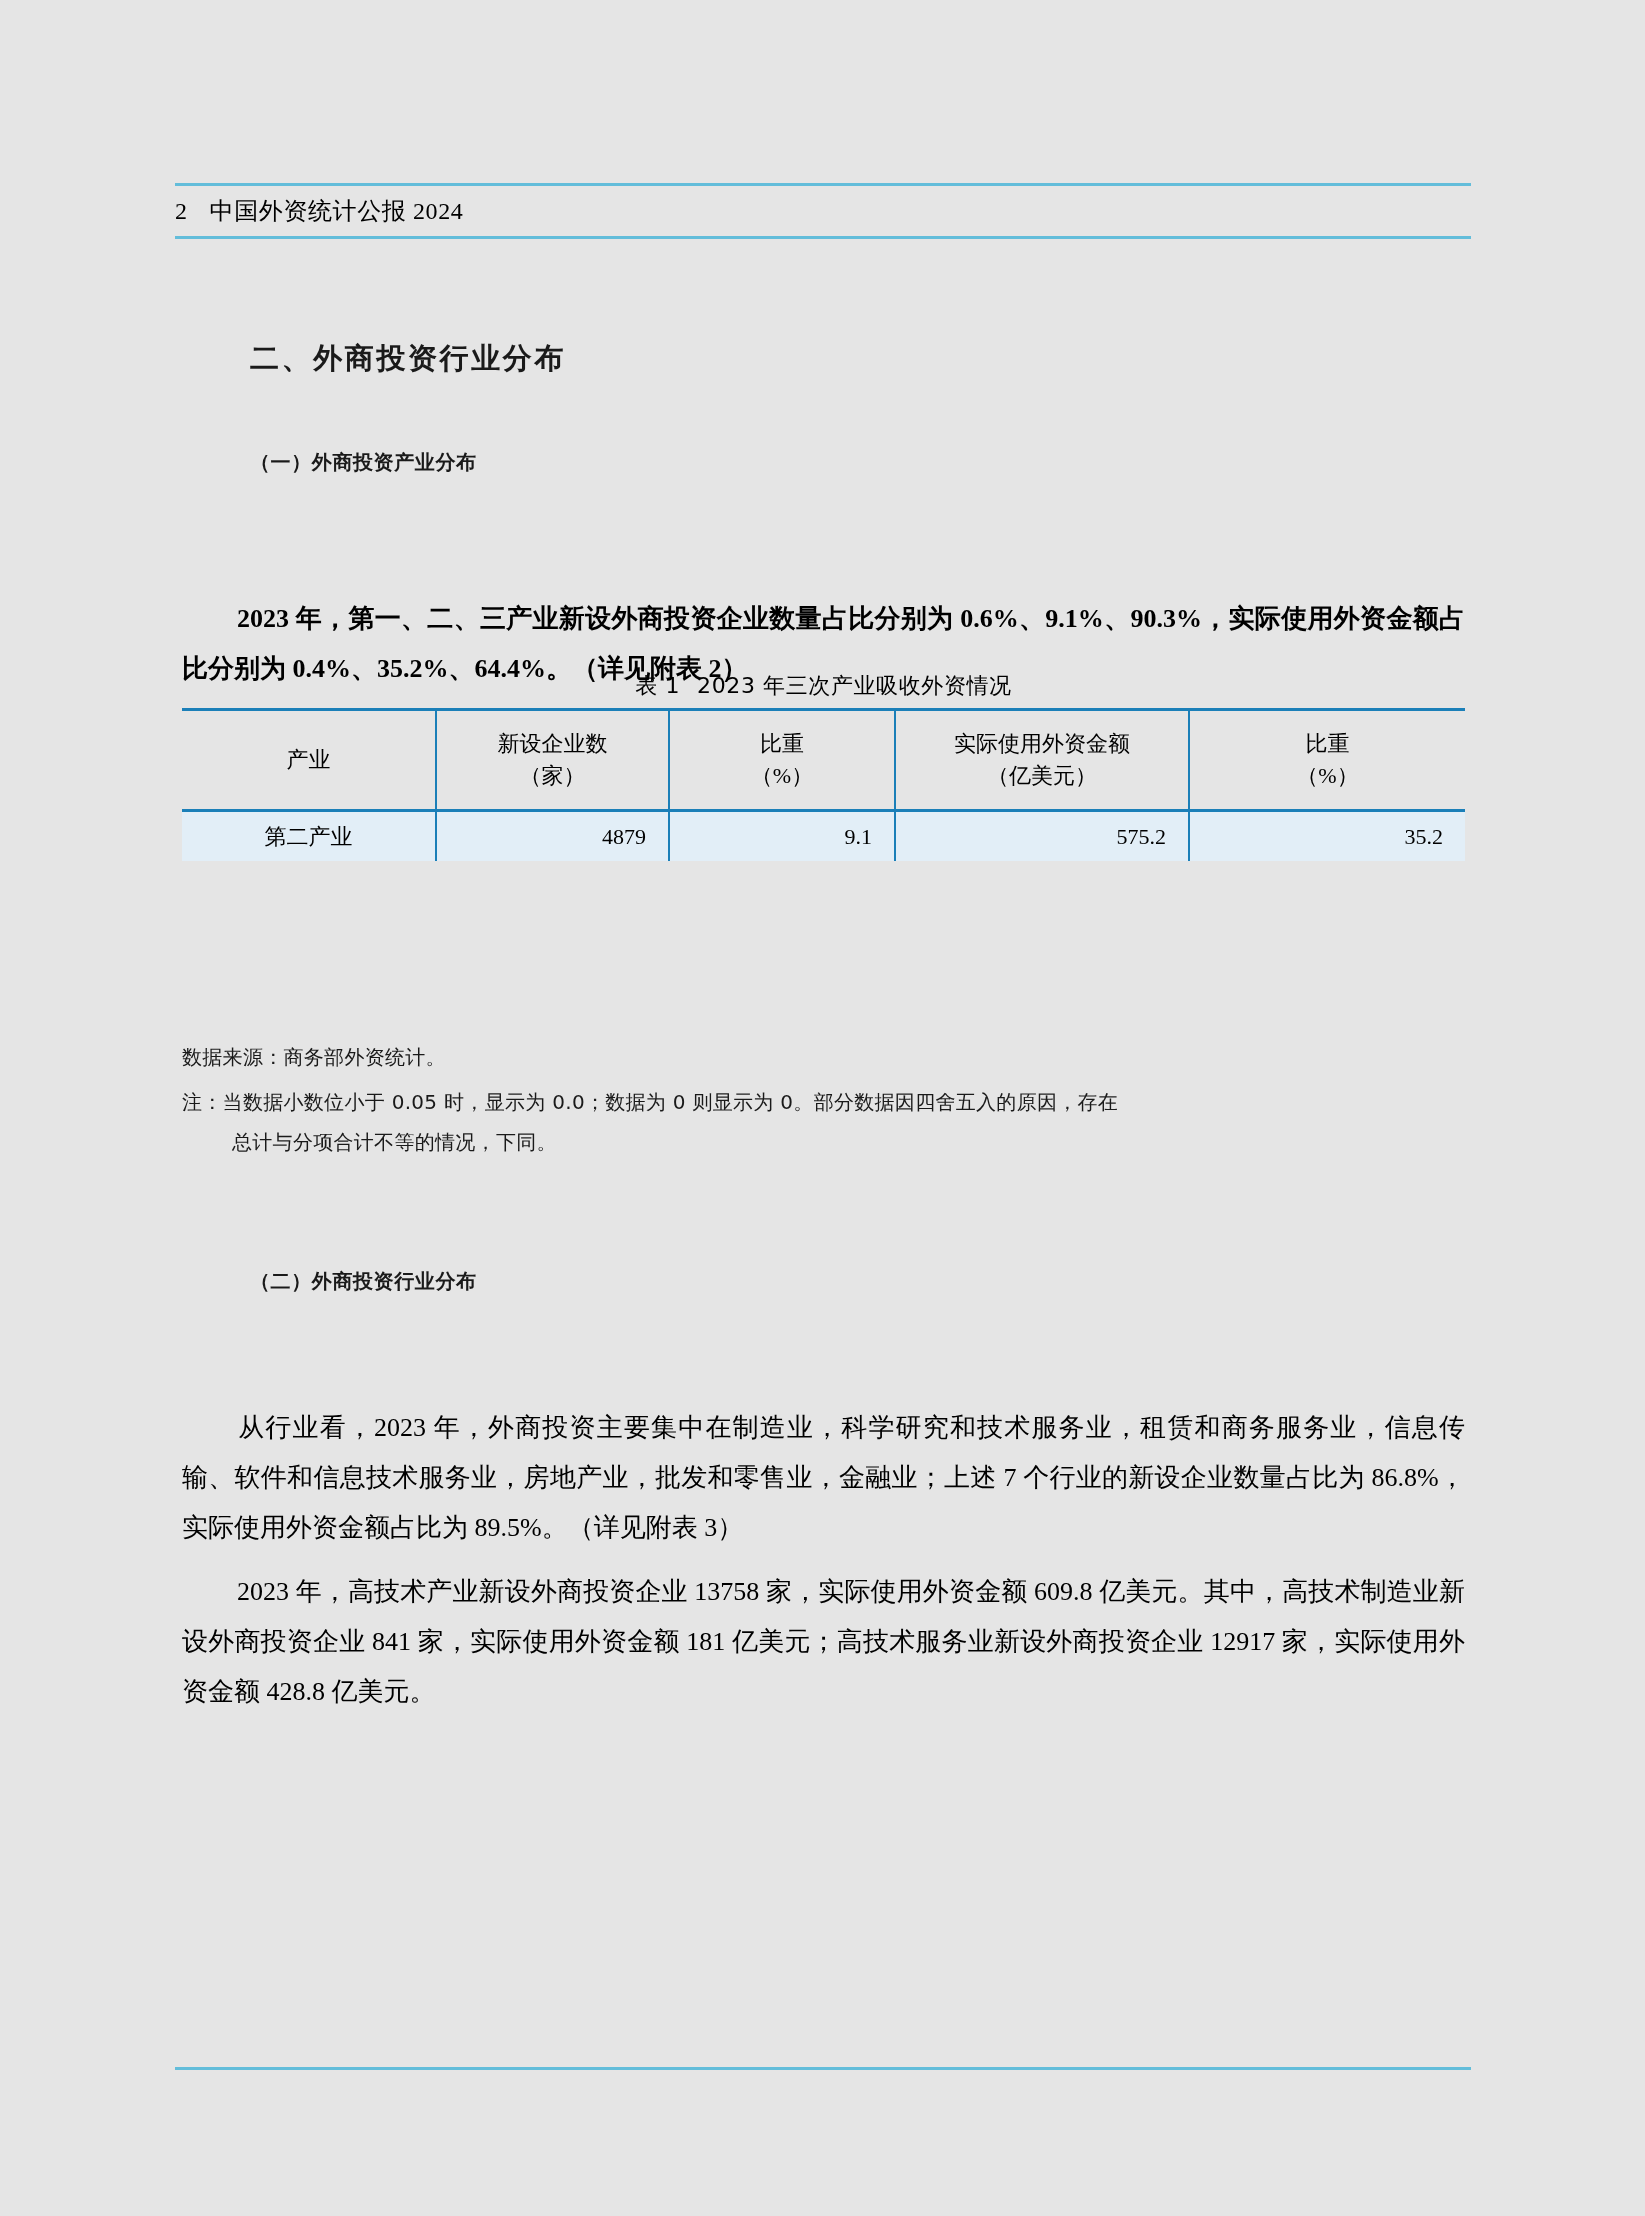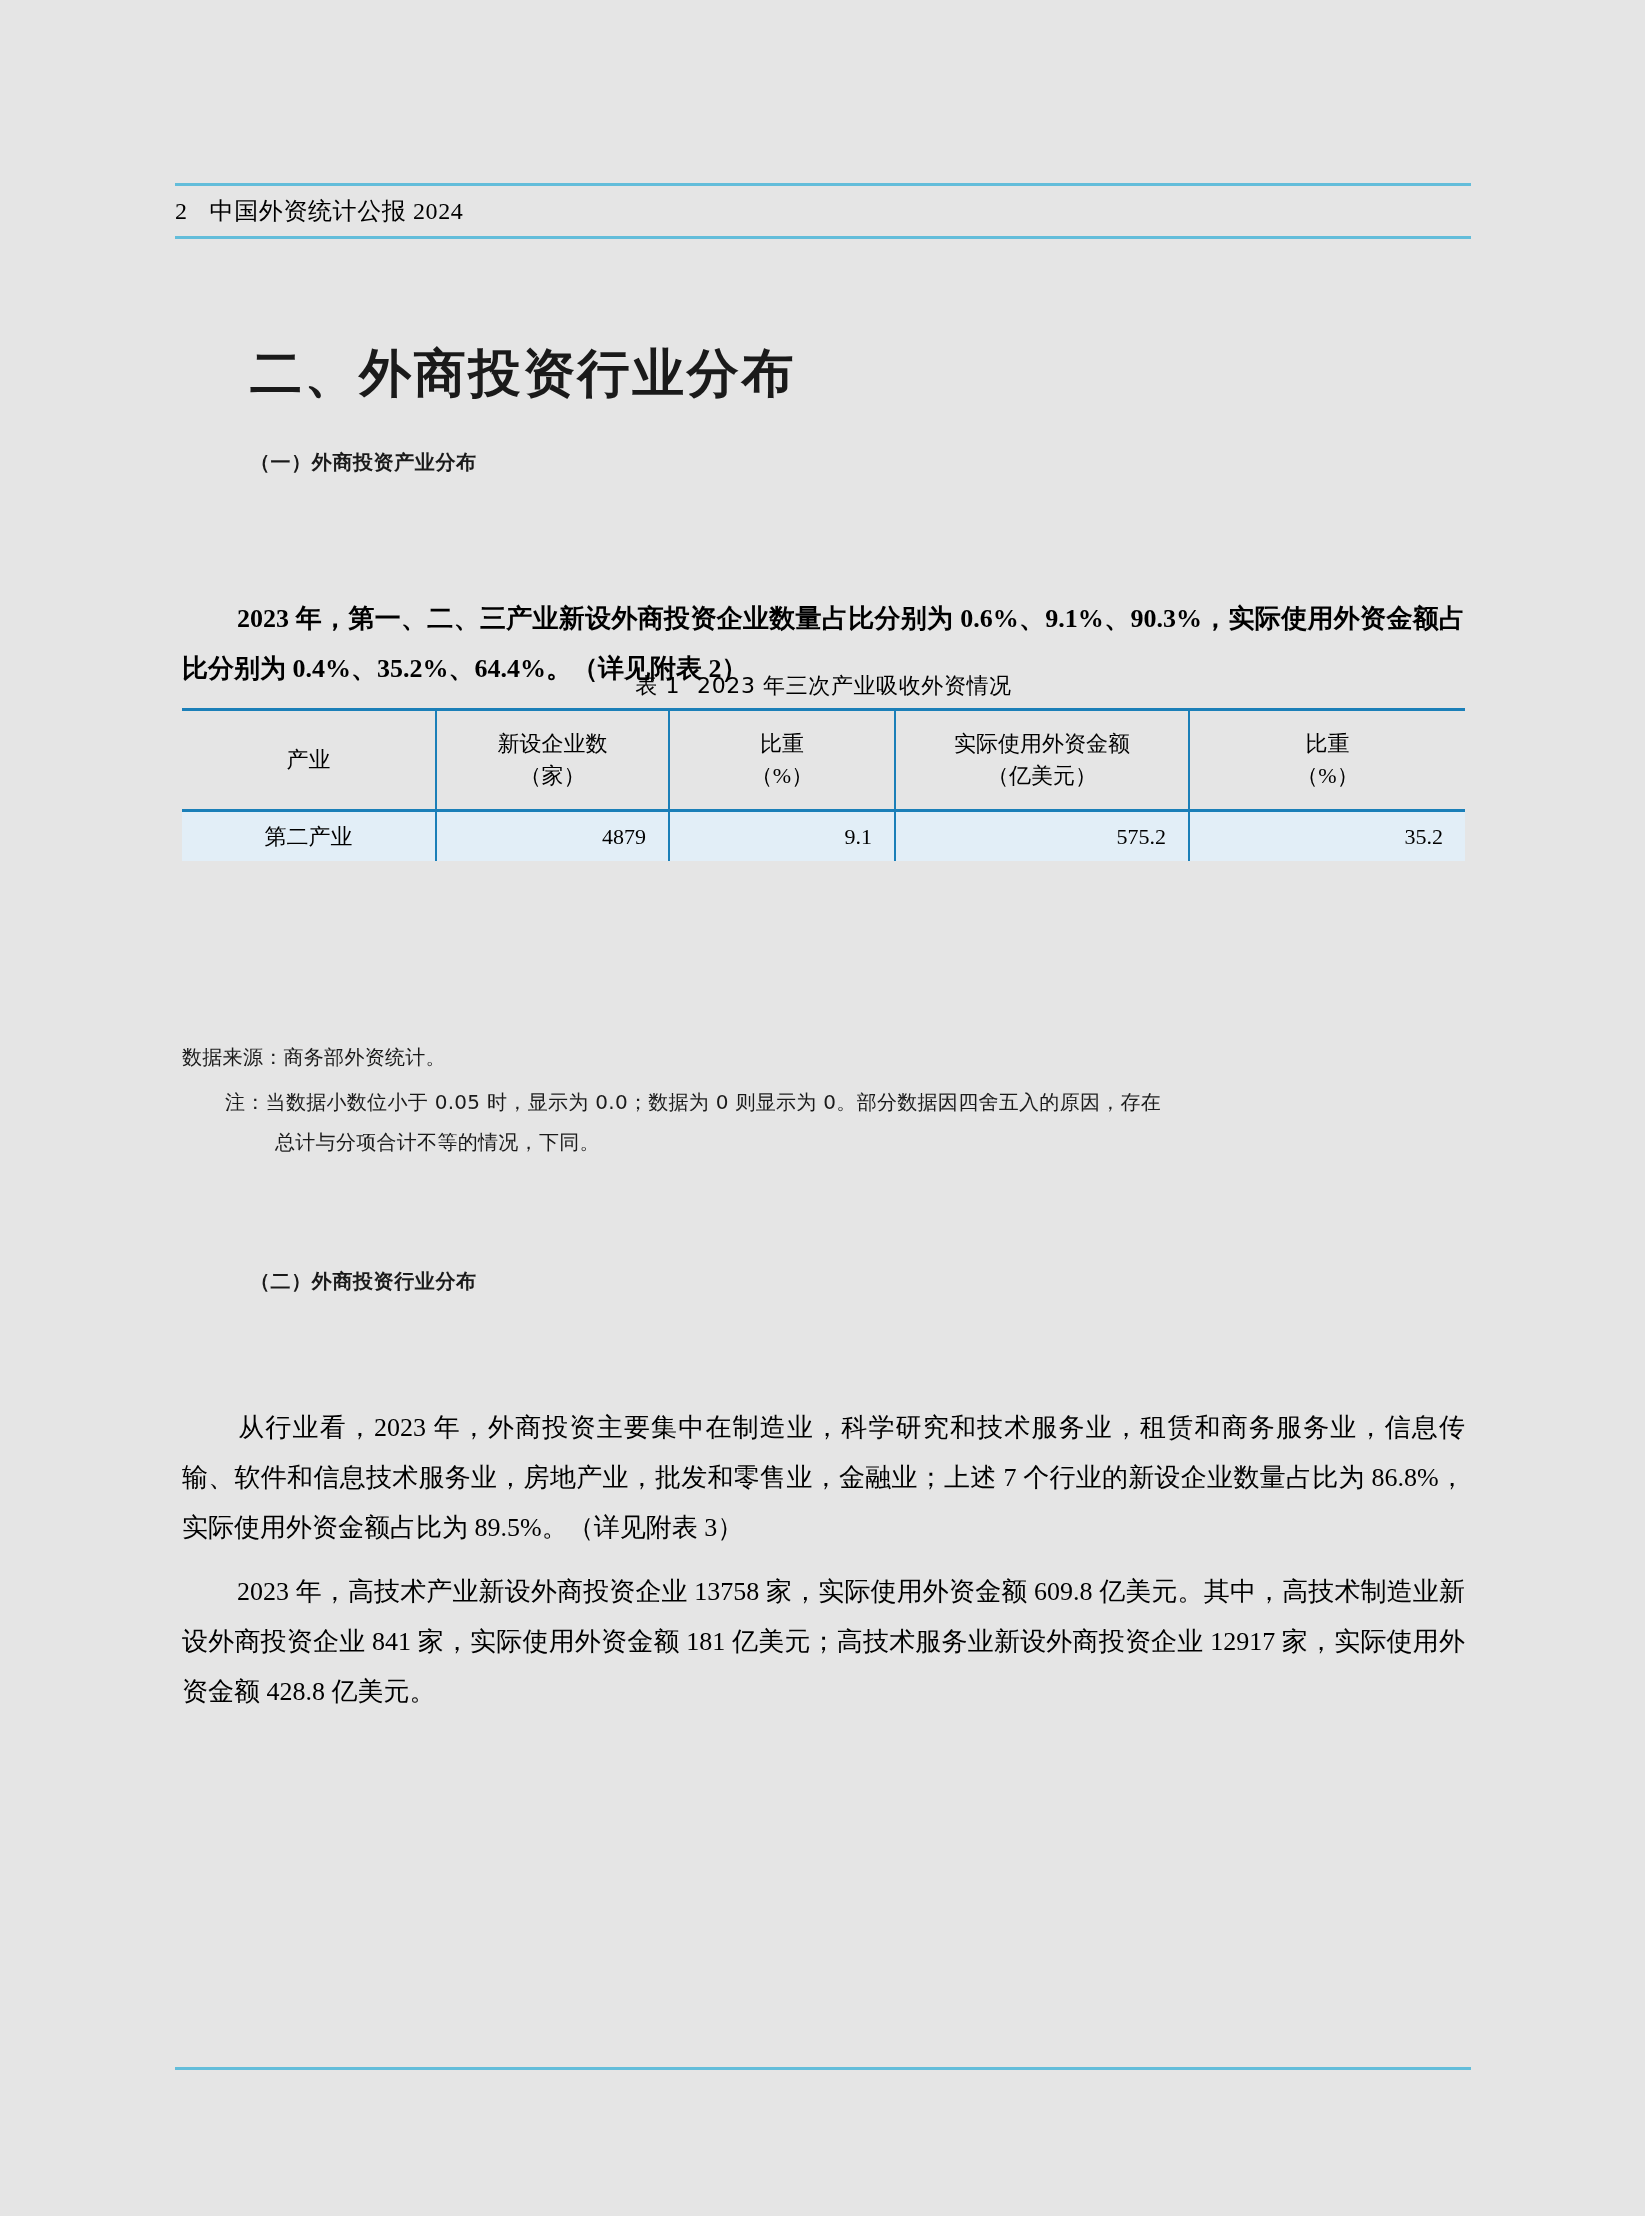--- a/index.html
+++ b/index.html
@@ -49,21 +49,21 @@
   }
   .header-pageno { margin-right: 22px; }
 
   
   .h1 {
     position: absolute;
     left: 250px;
     top: 339px;
     font-family: Liberation Serif, serif;
     font-weight: bold;
-    font-size: 52px;
+    font-size: 29px;
     letter-spacing: 2.6px;
     color: #1a1a1a;
     white-space: nowrap;
     text-align: center;
   }
   .h2 {
     position: absolute;
     left: 250px;
     top: 449px;
     font-family: "DejaVu Sans", "Liberation Sans", sans-serif;
@@ -163,21 +163,21 @@
     position: absolute;
     left: 182px;
     width: 1283px;
     font-family: "DejaVu Sans", "Liberation Sans", sans-serif;
     font-size: 20px;
     line-height: 40px;
     color: #1a1a1a;
     letter-spacing: 0.3px;
   }
   #note-source { top: 1037px; }
-  #note-remark { top: 1082px; margin-left: 43px; }
+  #note-remark { top: 1082px; }
   #note-remark .nb-body { display: block; }
   #note-remark .cont { display: block; padding-left: 50px; }
 
   
   .footer-rule {
     position: absolute;
     left: 175px;
     top: 2067px;
     width: 1296px;
     height: 3.2px;

